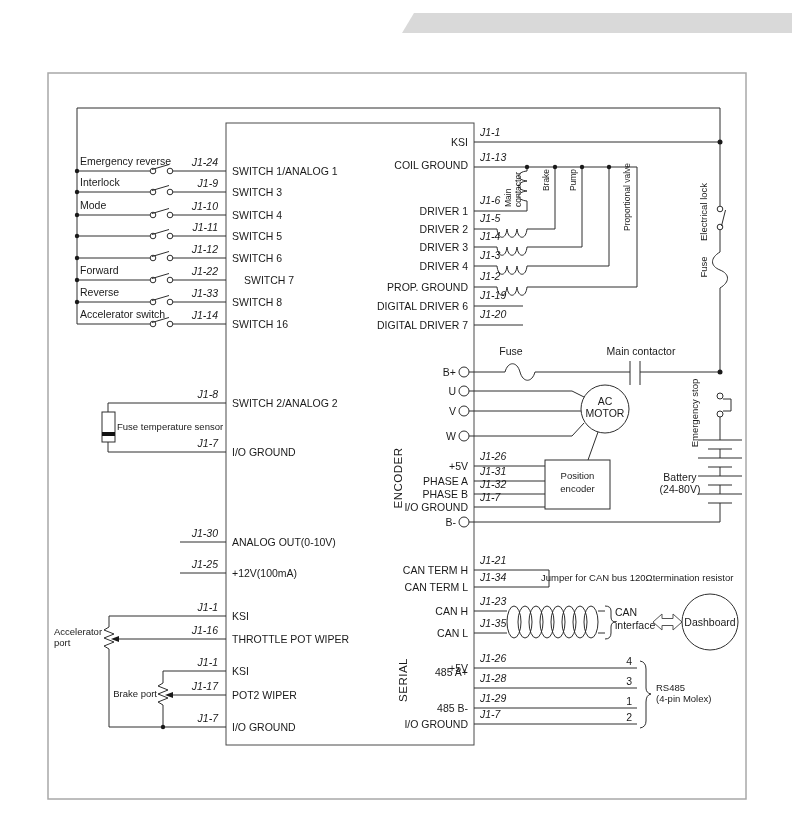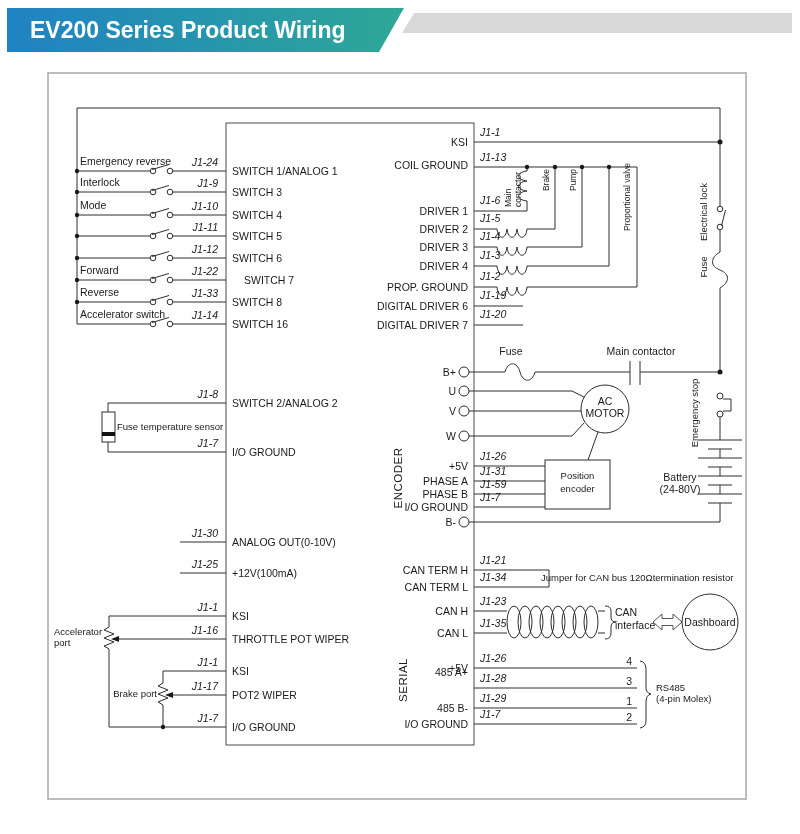--- a/index.html
+++ b/index.html
@@ -22,23 +22,20 @@
          font-size:9.5px;line-height:10px;}
   .vsm{font-size:8.5px;line-height:9.5px;}
   .vbig{font-size:11.5px;letter-spacing:.5px;}
   .vwrap{white-space:normal;text-align:left;}
 </style>
 </head>
 <body>
 
 <div id="canvas">
 
-  <div class="banner">
-    <span>EV200 Series Product Wiring</span>
-  </div>
   <div class="banner-strip"></div>
 
   <svg width="800" height="834" viewBox="0 0 800 834">
     <g fill="none" stroke="#2e2e2e" stroke-width="1">
 
       <rect x="48" y="73" width="698" height="726" stroke="#a8a8a8" stroke-width="1.5"></rect>
 
       <rect x="226" y="123" width="248" height="622" stroke="#4a4a4a"></rect>
 
       <path d="M77,324 L77,108 L720,108 L720,206"></path>
@@ -310,21 +307,21 @@
   <div class="lbl ctr" style="left:652px;top:471px;width:56px">Battery</div>
   <div class="lbl ctr" style="left:652px;top:483px;width:56px">(24-80V)</div>
 
   <div class="vtext vbig" style="left:398px;top:478px">ENCODER</div>
   <div class="lbl ra" style="left:350px;top:460px;width:118px">+5V</div>
   <div class="lbl ra" style="left:350px;top:475px;width:118px">PHASE A</div>
   <div class="lbl ra" style="left:350px;top:488px;width:118px">PHASE B</div>
   <div class="lbl ra" style="left:350px;top:501px;width:118px">I/O GROUND</div>
   <div class="lbl it" style="left:480px;top:450px">J1-26</div>
   <div class="lbl it" style="left:480px;top:465px">J1-31</div>
-  <div class="lbl it" style="left:480px;top:478px">J1-59</div>
+  <div class="lbl it" style="left:480px;top:478px">J1-32</div>
   <div class="lbl it" style="left:480px;top:491px">J1-7</div>
   <div class="lbl ctr sm" style="left:547px;top:470px;width:61px">Position</div>
   <div class="lbl ctr sm" style="left:547px;top:483px;width:61px">encoder</div>
 
   <div class="lbl ra" style="left:350px;top:564px;width:118px">CAN TERM H</div>
   <div class="lbl ra" style="left:350px;top:581px;width:118px">CAN TERM L</div>
   <div class="lbl it" style="left:480px;top:554px">J1-21</div>
   <div class="lbl it" style="left:480px;top:571px">J1-34</div>
   <div class="lbl sm" style="left:541px;top:572px">Jumper for CAN bus 120Ωtermination resistor</div>
 

